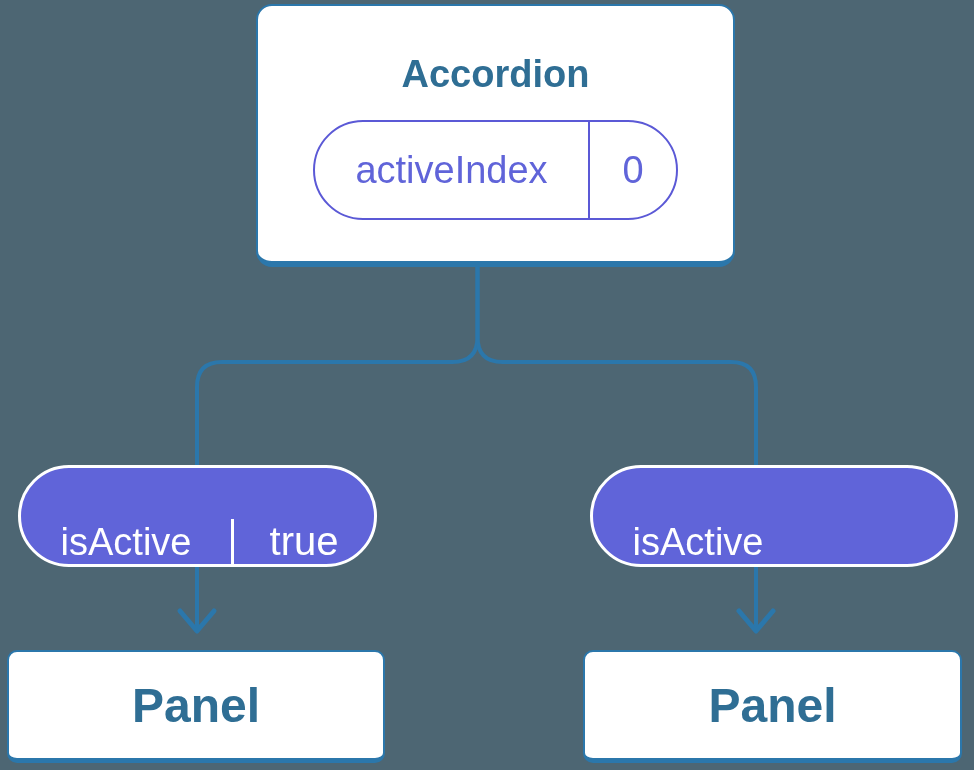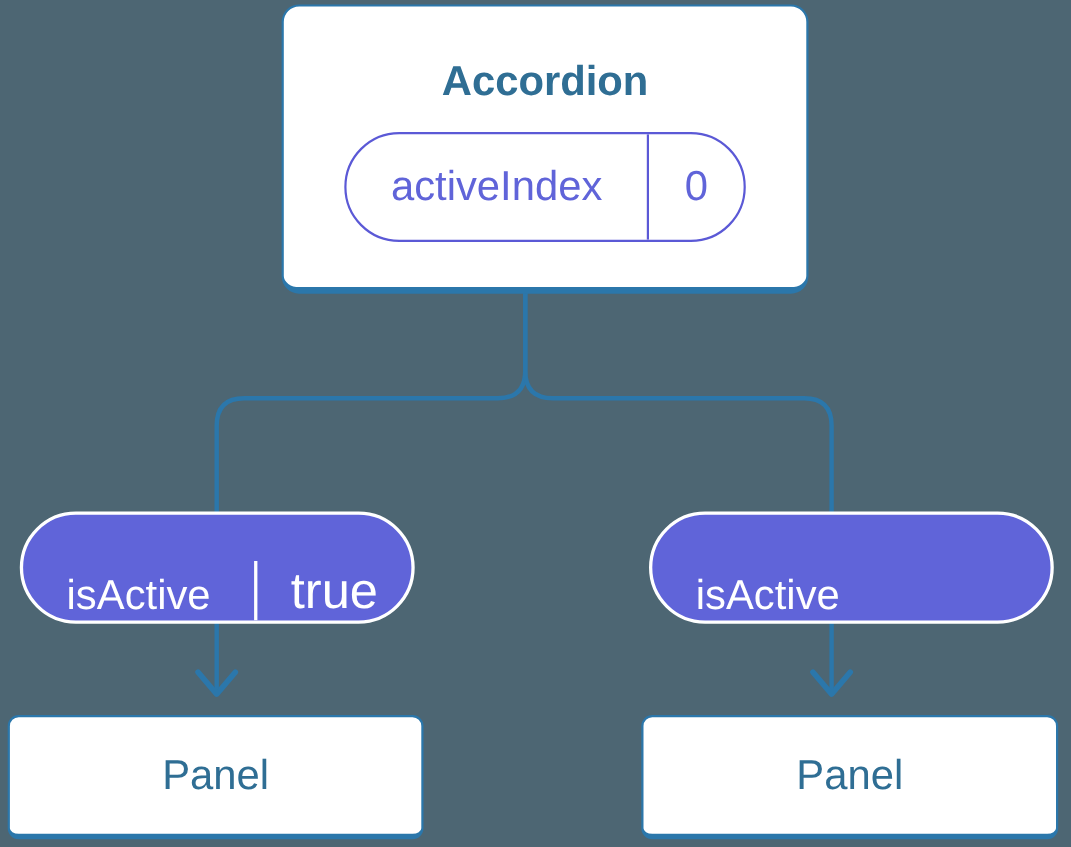--- a/index.html
+++ b/index.html
@@ -51,21 +51,21 @@
     line-height:48px;
   }
   .panel-card{
     top:650px;height:113px;
     border-radius:10px;border-bottom-width:5.5px;
     display:flex;align-items:center;justify-content:center;
   }
   .panel-left{left:7px;width:378px;}
   .panel-right{left:583px;width:379px;}
   .panel-label{
-    font-size:38px;font-weight:400;
+    font-size:48px;font-weight:700;
     color:var(--component-text-blue);
   }
 
   
   .outline-pill{
     margin-top:22px;
     width:365px;height:100px;
     border:2px solid var(--purple-outline);
     border-radius:50px;
     background:var(--white);
@@ -97,21 +97,21 @@
   .solid-pill-right{left:590px;width:368px;}
   .solid-pill .pill-name{
     width:210px;
     display:flex;align-items:center;justify-content:center;
     font-size:38px;color:var(--white);
   }
   .solid-pill .pill-value{
     flex:1;
     border-left:3px solid var(--white);
     display:flex;align-items:center;justify-content:center;
-    font-size:46px;color:var(--white);
+    font-size:40px;color:var(--white);
   }
 </style>
 </head>
 <body>
 
 <div class="canvas">
 
   <svg class="connectors" viewBox="0 0 974 770" xmlns="http://www.w3.org/2000/svg">
     <path class="connector-line" d="M 477.5 265 L 477.5 337 Q 477.5 362 452.5 362 L 222 362 Q 197 362 197 387 L 197 628"></path>
     <path class="connector-line" d="M 477.5 265 L 477.5 337 Q 477.5 362 502.5 362 L 731 362 Q 756 362 756 387 L 756 628"></path>

